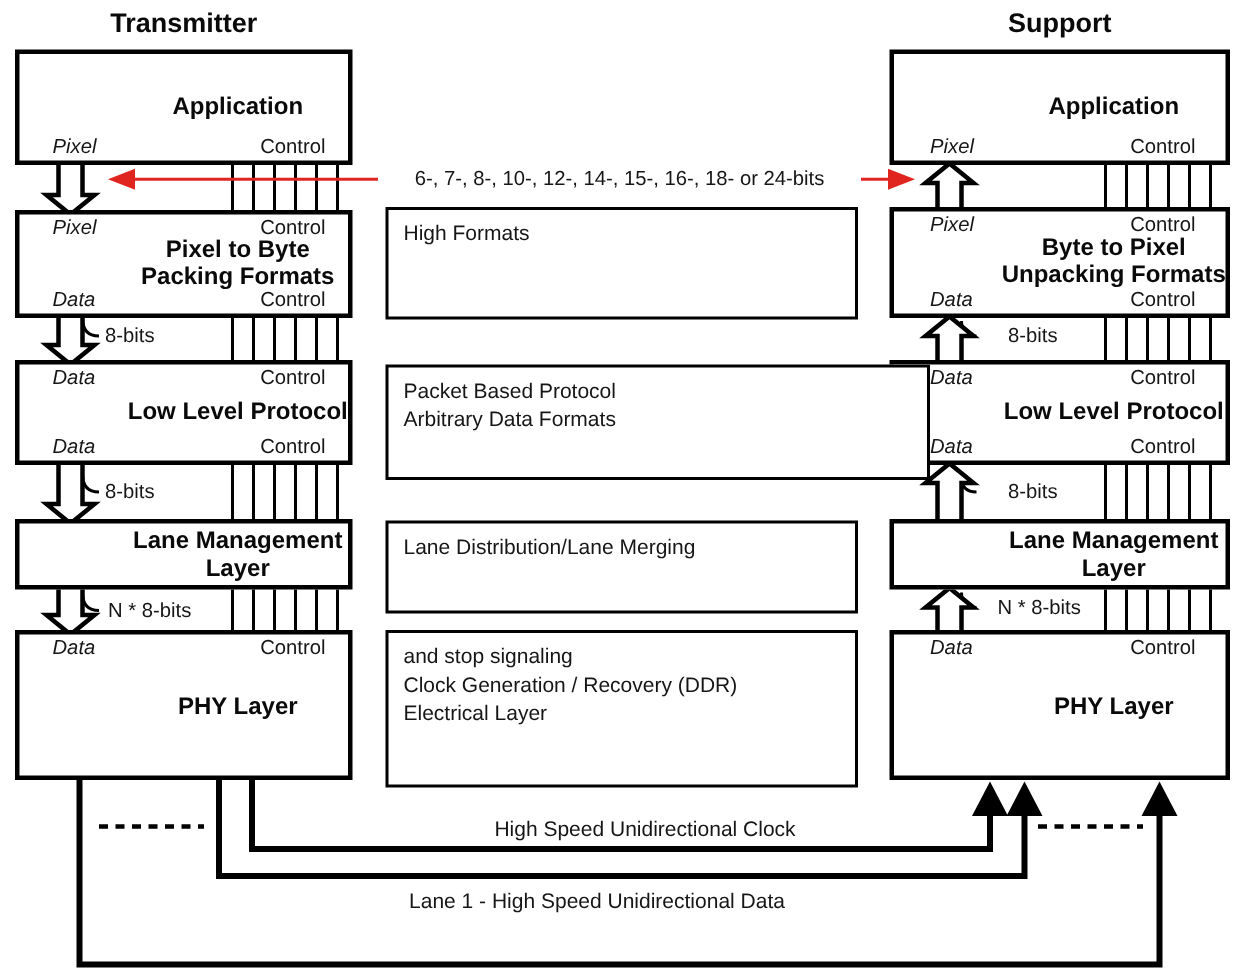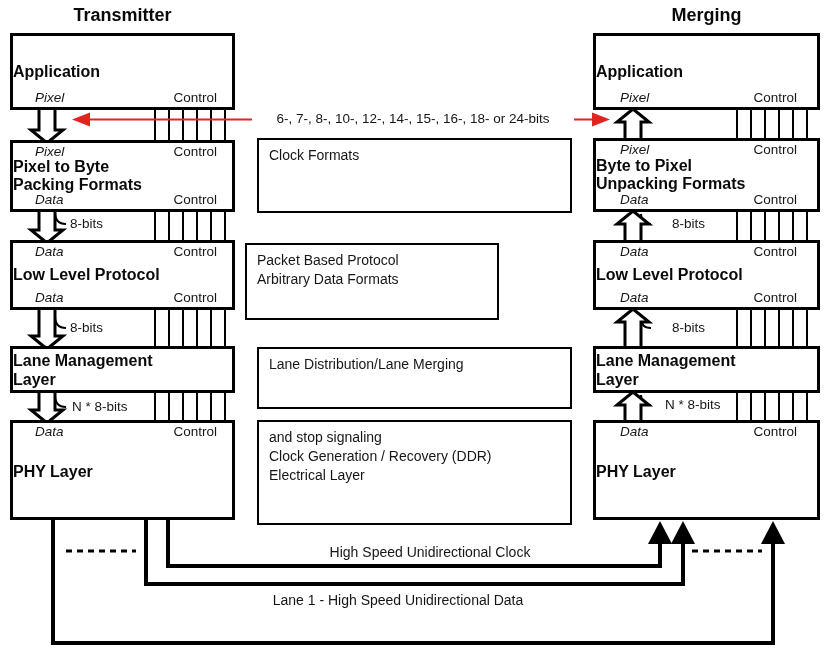--- a/index.html
+++ b/index.html
@@ -6,21 +6,21 @@
   .canvas {
     position:relative; width:830px; height:652px; background:#ffffff;
     font-family:"Liberation Sans","DejaVu Sans",sans-serif; color:#111;
     overflow:hidden;
   }
   .wires { position:absolute; left:0; top:0; z-index:0; }
   .box  { position:absolute; background:#fff; border:3px solid #000; box-sizing:border-box; z-index:1; }
   .note { position:absolute; background:#fff; border:2px solid #000; box-sizing:border-box; z-index:1;
           padding:6px 10px; font-size:14px; line-height:19px; color:#161616; }
   .coltitle { position:absolute; font-size:18px; font-weight:bold; text-align:center; z-index:2; color:#0a0a0a; }
-  .bt  { position:absolute; left:0; width:100%; text-align:left; font-size:16px; font-weight:bold; color:#0a0a0a; }
+  .bt  { position:absolute; left:0; width:100%; text-align:center; font-size:16px; font-weight:bold; color:#0a0a0a;padding-left:36px; }
   .port { position:absolute; font-size:13.5px; color:#161616; white-space:nowrap; }
   .pl { left:22px;font-style:italic; } .pr { right:15px; }
   .rxp .pl { left:24px; } .rxp .pr { right:20px; }
   .ptop { top:1px; } .pbot { bottom:2px; }
   .lbl { position:absolute; font-size:13.5px; z-index:2; color:#161616; white-space:nowrap; }
   .big { font-size:14px; text-align:center; white-space:nowrap; }
 </style>
 </head>
 <body>
 
@@ -64,21 +64,21 @@
     <path d="M773,521 L761,544 L785,544 Z" fill="#000"></path>
     <path d="M146,518 V584 H683 V542" stroke="#000" stroke-width="4" fill="none"></path>
     <path d="M683,521 L671,544 L695,544 Z" fill="#000"></path>
     <path d="M168,518 V566 H660 V542" stroke="#000" stroke-width="4" fill="none"></path>
     <path d="M660,521 L648,544 L672,544 Z" fill="#000"></path>
     <path d="M66,551 H136" stroke="#000" stroke-width="3" stroke-dasharray="6 5" fill="none"></path>
     <path d="M692,551 H762" stroke="#000" stroke-width="3" stroke-dasharray="6 5" fill="none"></path>
   </svg>
 
   <div class="coltitle" style="left:10px; top:5px; width:225px;">Transmitter</div>
-  <div class="coltitle" style="left:593px; top:5px; width:227px;">Merging</div>
+  <div class="coltitle" style="left:593px; top:5px; width:227px;">Support</div>
 
   <div class="box" style="left:10px; top:33px; width:225px; height:77px;">
     <div class="bt" style="top:27px;">Application</div>
     <div class="port pl pbot">Pixel</div>
     <div class="port pr pbot">Control</div>
   </div>
 
   <div class="box" style="left:10px; top:140px; width:225px; height:72px;">
     <div class="port pl ptop">Pixel</div>
     <div class="port pr ptop">Control</div>
@@ -135,23 +135,23 @@
     <div class="bt" style="top:22px;">Layer</div>
   </div>
 
   <div class="box rxp" style="left:593px; top:420px; width:227px; height:100px;">
     <div class="port pl ptop">Data</div>
     <div class="port pr ptop">Control</div>
     <div class="bt" style="top:40px;">PHY Layer</div>
   </div>
 
   <div class="note" style="left:257px; top:138px; width:315px; height:75px;">
-    <div>Clock Formats</div>
+    <div>High Formats</div>
   </div>
-  <div class="note" style="left:245px; top:243px; width:254px; height:77px;">
+  <div class="note" style="left:257px; top:243px; width:363px; height:77px;">
     <div>Packet Based Protocol</div>
     <div>Arbitrary Data Formats</div>
   </div>
   <div class="note" style="left:257px; top:347px; width:315px; height:62px;">
     <div>Lane Distribution/Lane Merging</div>
   </div>
   <div class="note" style="left:257px; top:420px; width:315px; height:105px;">
     <div>and stop signaling</div>
     <div>Clock Generation / Recovery (DDR)</div>
     <div>Electrical Layer</div>

